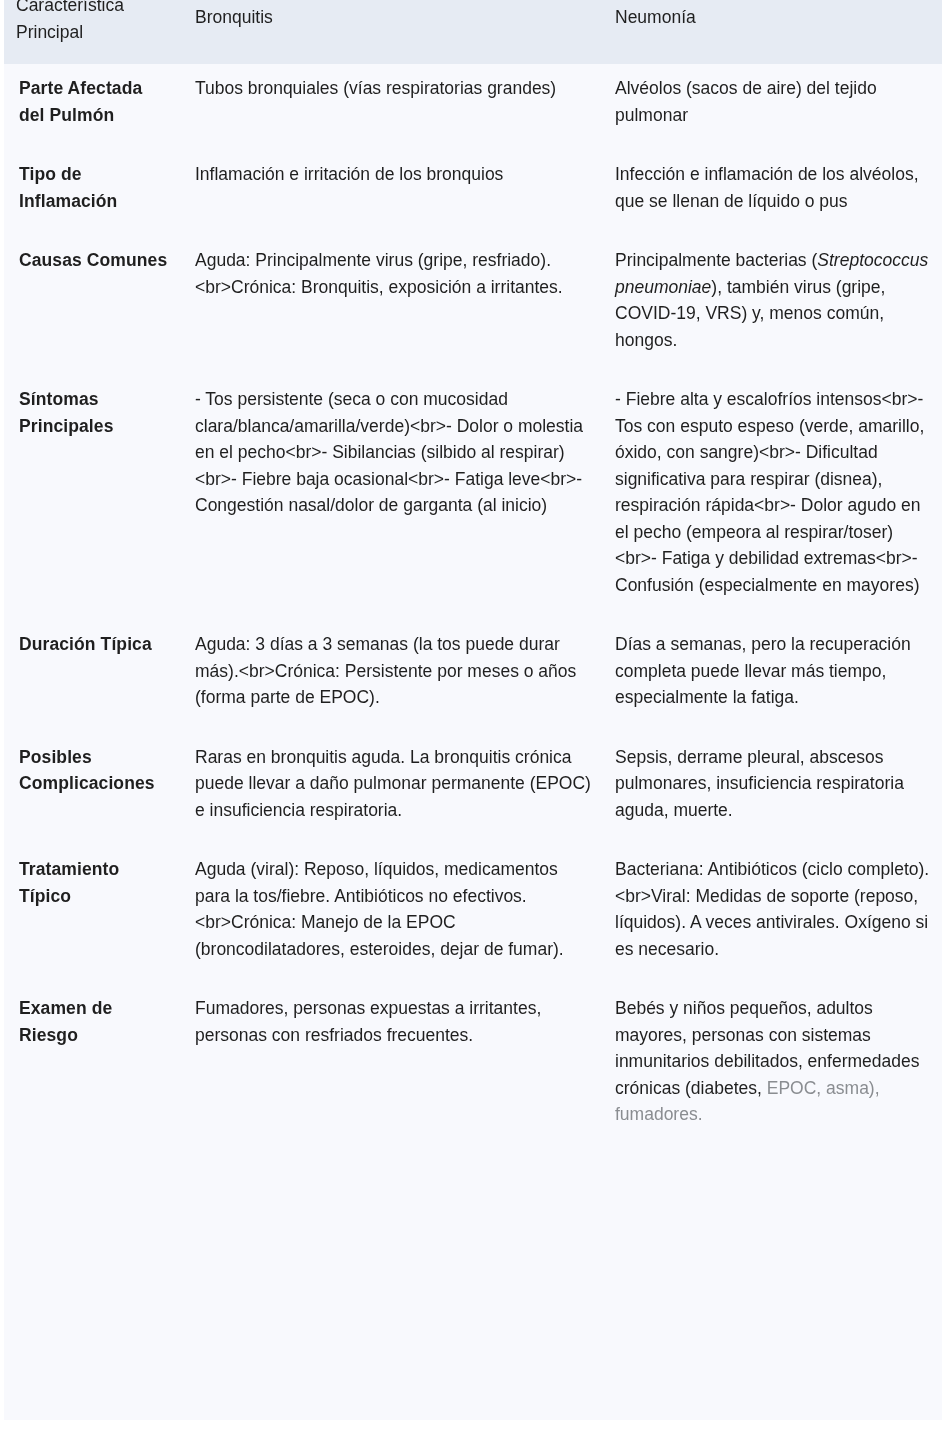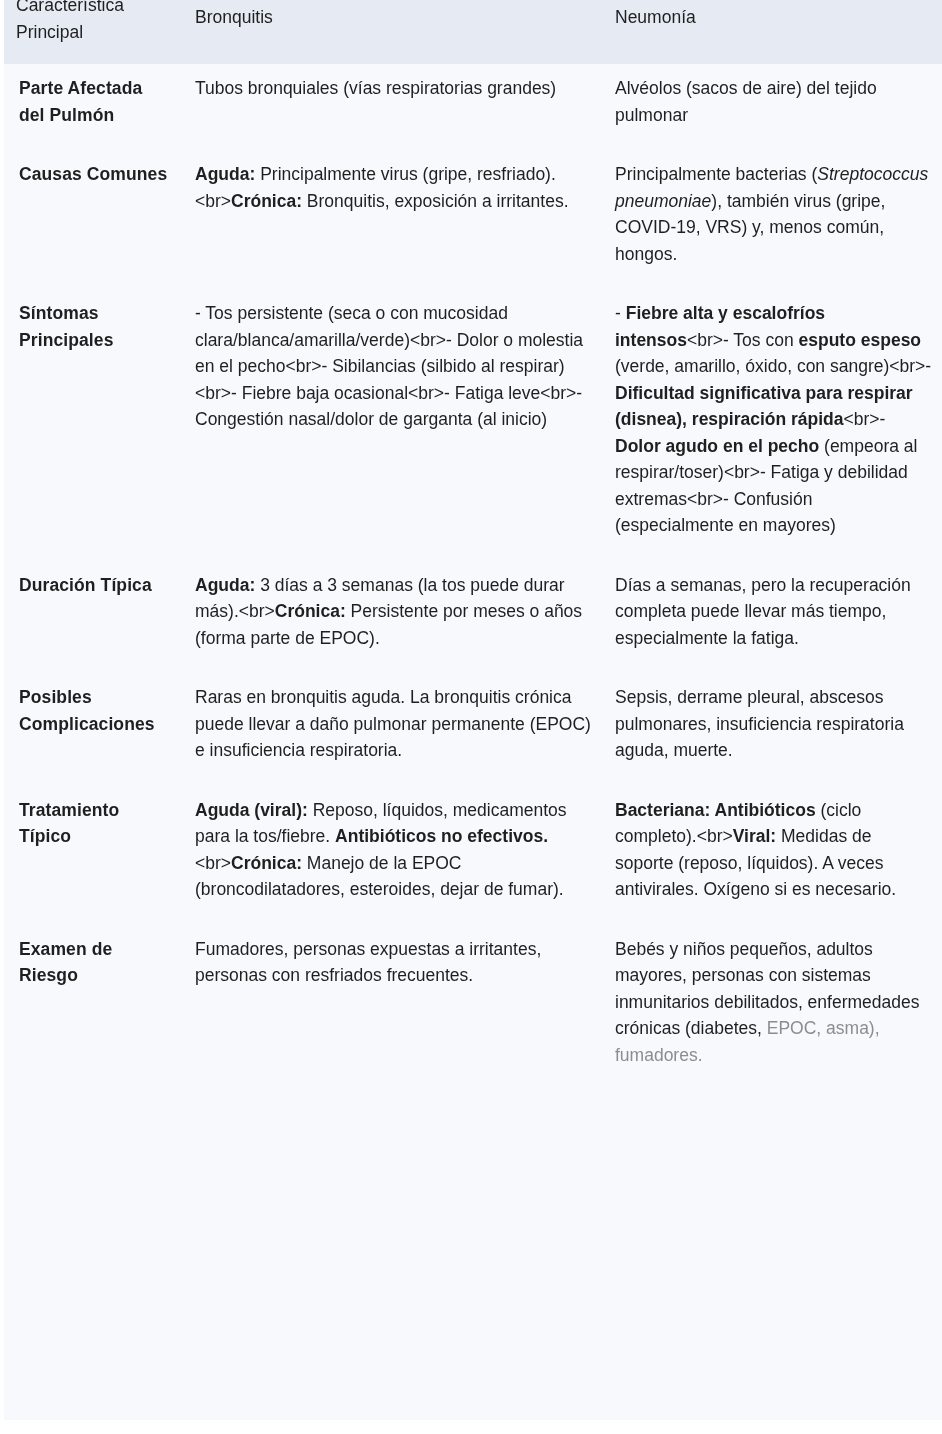--- a/index.html
+++ b/index.html
@@ -50,21 +50,21 @@
     vertical-align: top;
     padding: 11px 8px 22px 15px;
     color: #1f1f1f;
   }
   td.feature {
     font-weight: bold;
     color: #1f1f1f;
     letter-spacing: 0.1px;
   }
   tbody tr:first-child td { padding-top: 11px; }
-  b { font-weight: bold; }
+  b { font-weight: normal; }
   i { font-style: italic; }
   .fade { color: #8a8d91; }
   .head-shift { position: relative; top: -8px; }
 </style>
 </head>
 <body>
 
 <div class="table-wrap">
   <table>
     <colgroup>
@@ -83,20 +83,25 @@
         <th>
             <div class="head-shift">Neumonía</div>
           </th>
       </tr>
     </thead>
     <tbody id="tbody">
         <tr>
           <td class="feature">Parte Afectada del Pulmón</td>
           <td><span>Tubos bronquiales (vías respiratorias grandes)</span></td>
           <td><span>Alvéolos (sacos de aire) del tejido pulmonar</span></td>
+        </tr>
+        <tr>
+          <td class="feature">Tipo de Inflamación</td>
+          <td><span>Inflamación e irritación de los bronquios</span></td>
+          <td><span>Infección e inflamación de los alvéolos, que se llenan de líquido o pus</span></td>
         </tr>
         <tr>
           <td class="feature">Causas Comunes</td>
           <td><b>Aguda:</b><span> Principalmente virus (gripe, resfriado).&lt;br&gt;</span><b>Crónica:</b><span> Bronquitis, exposición a irritantes.</span></td>
           <td><span>Principalmente bacterias (</span><i>Streptococcus pneumoniae</i><span>), también virus (gripe, COVID-19, VRS) y, menos común, hongos.</span></td>
         </tr>
         <tr>
           <td class="feature">Síntomas Principales</td>
           <td><span>- Tos persistente (seca o con mucosidad clara/blanca/amarilla/verde)&lt;br&gt;- Dolor o molestia en el pecho&lt;br&gt;- Sibilancias (silbido al respirar)&lt;br&gt;- Fiebre baja ocasional&lt;br&gt;- Fatiga leve&lt;br&gt;- Congestión nasal/dolor de garganta (al inicio)</span></td>
           <td><span>- </span><b>Fiebre alta y escalofríos intensos</b><span>&lt;br&gt;- Tos con </span><b>esputo espeso</b><span> (verde, amarillo, óxido, con sangre)&lt;br&gt;- </span><b>Dificultad significativa para respirar (disnea), respiración rápida</b><span>&lt;br&gt;- </span><b>Dolor agudo en el pecho</b><span> (empeora al respirar/toser)&lt;br&gt;- Fatiga y debilidad extremas&lt;br&gt;- Confusión (especialmente en mayores)</span></td>

